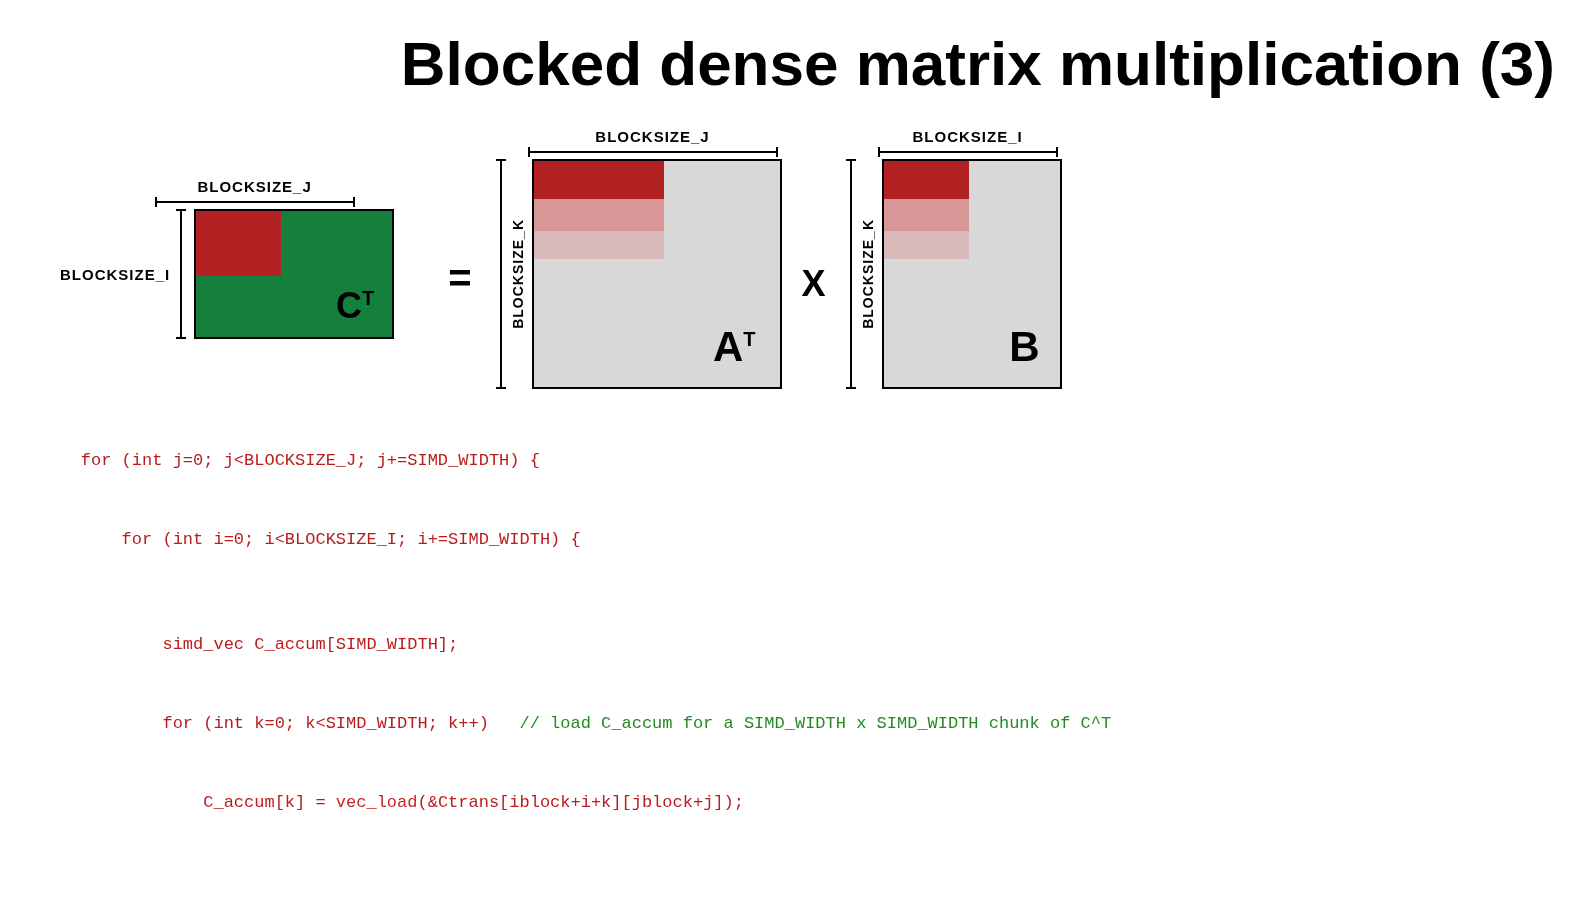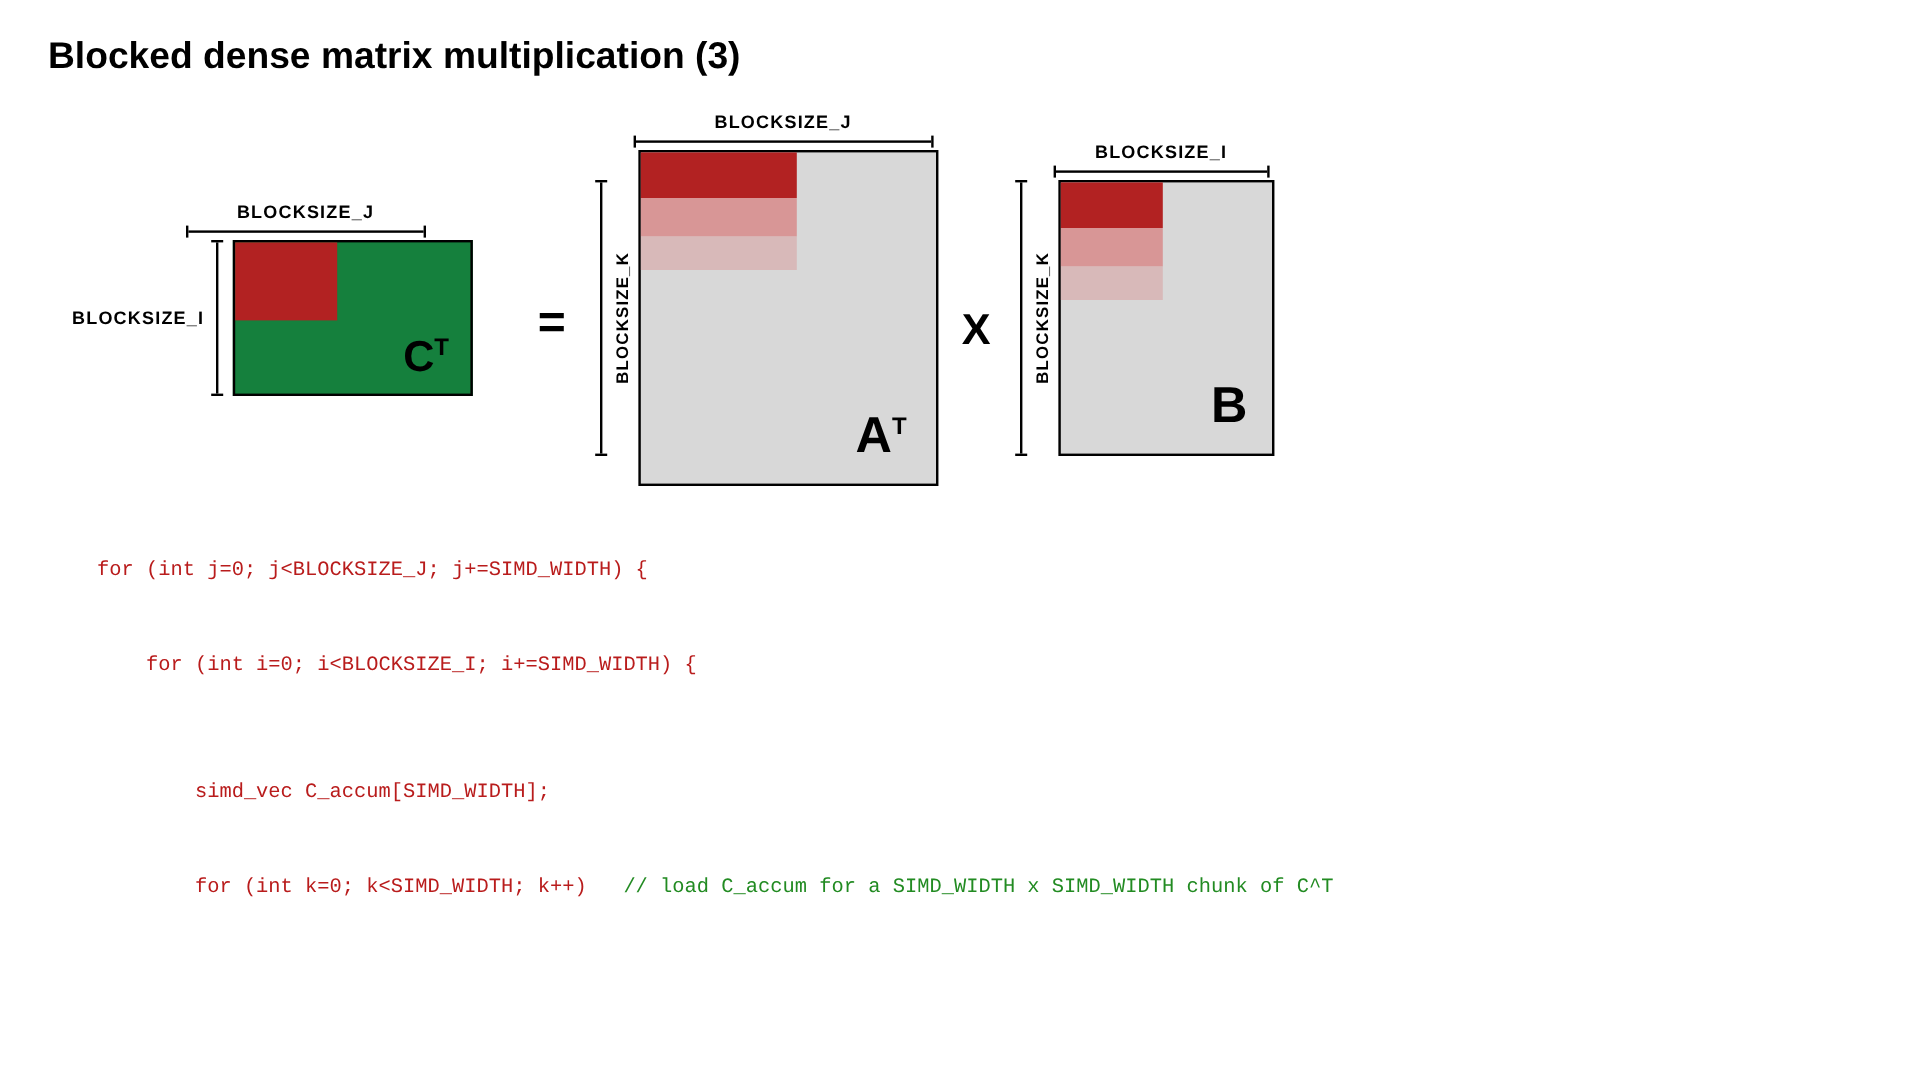--- a/index.html
+++ b/index.html
@@ -5,25 +5,26 @@
     * { margin: 0; padding: 0; box-sizing: border-box; }
     body {
       background: #ffffff;
       font-family: Arial, sans-serif;
       padding: 30px 40px;
       width: 1595px;
       min-height: 910px;
     }
 
     h1 {
-      font-size: 31px;
+      font-size: 62px;
       font-weight: 900;
       color: #000;
       margin-bottom: 30px;
       line-height: 1.1;
+      text-align: right;
     }
 
     .diagram-area {
       display: flex;
       align-items: center;
       justify-content: flex-start;
       margin-bottom: 32px;
       gap: 0px;
       padding-left: 20px;
     }
@@ -77,21 +78,21 @@
     
     .matrix-a-wrapper {
       display: flex;
       flex-direction: column;
       align-items: center;
       position: relative;
     }
 
     .matrix-a {
       width: 250px;
-      height: 280px;
+      height: 230px;
       background: #d8d8d8;
     }
 
     .matrix-a-highlight-row1 {
       position: absolute;
       top: 0;
       left: 0;
       width: 130px;
       height: 38px;
       background: #b22222;
@@ -353,15 +354,18 @@
   <div class="code-line">
     <span class="code-normal">    for (int i=0; i&lt;BLOCKSIZE_I; i+=SIMD_WIDTH) {</span>
   </div>
   <div class="code-line">&nbsp;</div>
   <div class="code-line">
     <span class="code-normal">        simd_vec C_accum[SIMD_WIDTH];</span>
   </div>
   <div class="code-line">
     <span class="code-normal">        for (int k=0; k&lt;SIMD_WIDTH; k++)   </span><span class="code-comment">// load C_accum for a SIMD_WIDTH x SIMD_WIDTH chunk of C^T</span>
   </div>
+  <div class="code-line">
+    <span class="code-normal">            C_accum[k] = </span><span class="code-red">vec_load</span><span class="code-normal">(&amp;Ctrans[iblock+i+k][jblock+j]);</span>
+  </div>
   <div class="code-line">&nbsp;</div>
 
 </div>
 
 </body></html>

